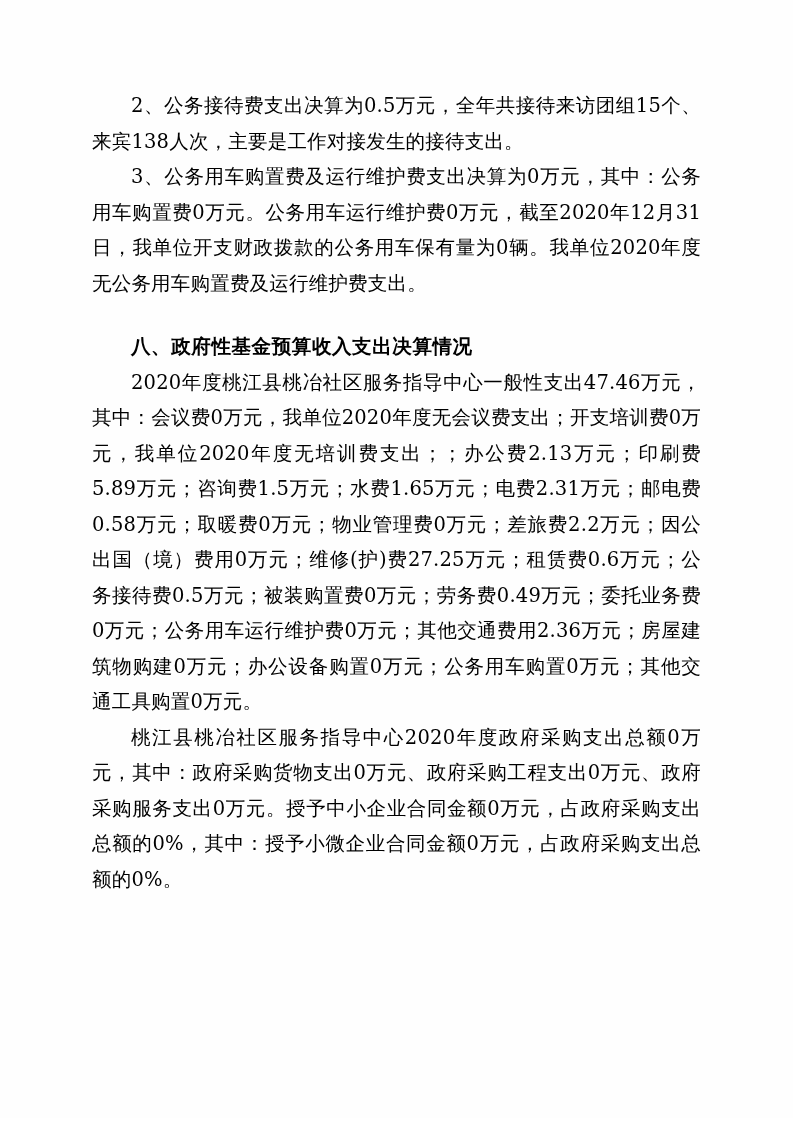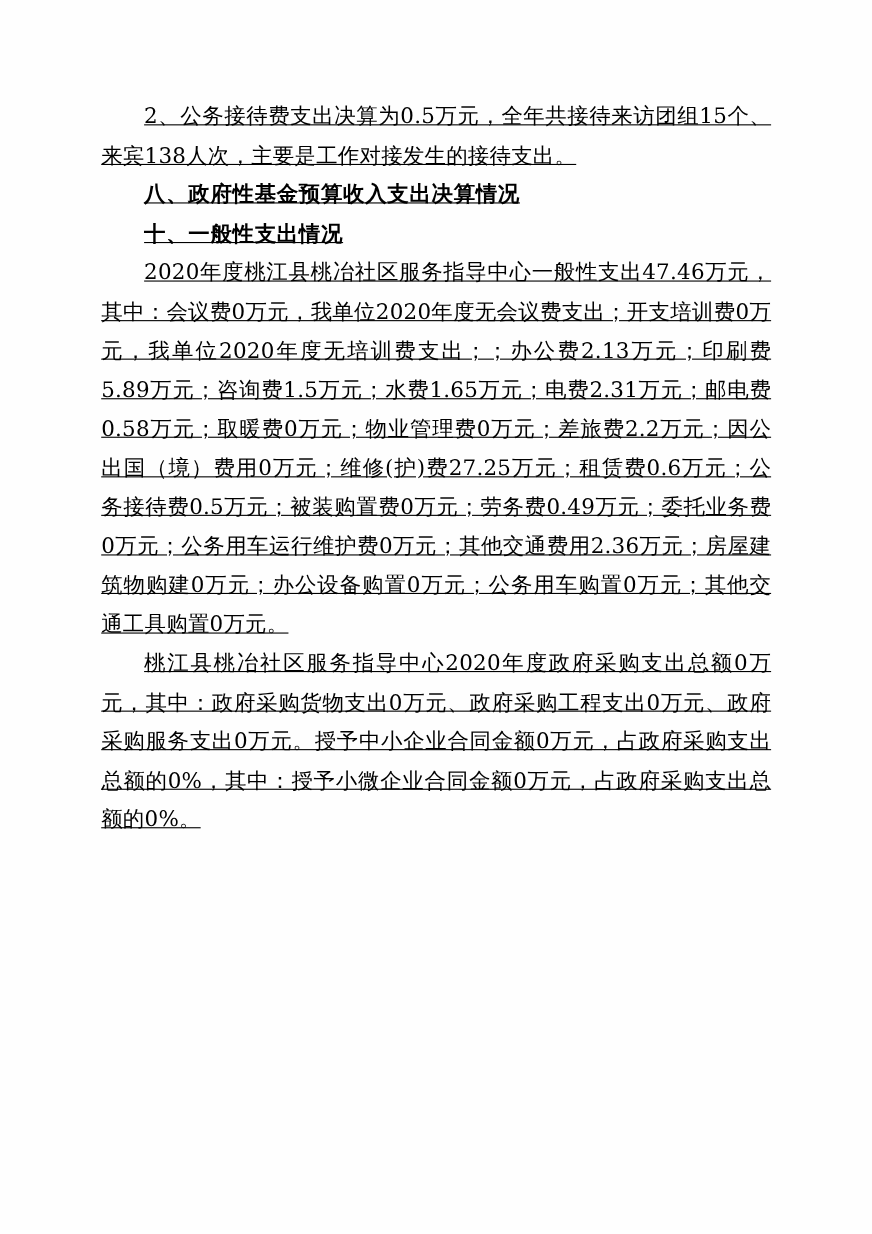--- a/index.html
+++ b/index.html
@@ -14,56 +14,56 @@
     color: #000000;
     overflow: hidden;
   }
   .page {
     position: relative;
     width: 793px;
     height: 1118px;
     box-sizing: border-box;
     padding: 88px 92px 60px 92px;
     background: #fefefe;
-    text-decoration: underline;
   }
   .doc-body {
     font-size: 19.5px;
     line-height: 35.5px;
     text-align: justify;
     text-justify: inter-ideograph;
     letter-spacing: 0.2px;
   }
   p {
     margin: 0;
   }
   p.para {
     text-indent: 2em;
   }
   p.heading {
     text-indent: 2em;
     font-weight: bold;
     letter-spacing: 0.6px;
+    margin-top: 28px;
   }
 </style>
 </head>
 <body>
 
 <div class="page">
   <div class="doc-body">
 
     <p class="para">2、公务接待费支出决算为0.5万元，全年共接待来访团组15个、来宾138人次，主要是工作对接发生的接待支出。</p>
 
+    <p class="para">3、公务用车购置费及运行维护费支出决算为0万元，其中：公务用车购置费0万元。公务用车运行维护费0万元，截至2020年12月31日，我单位开支财政拨款的公务用车保有量为0辆。我单位2020年度无公务用车购置费及运行维护费支出。</p>
 
     <p class="heading">八、政府性基金预算收入支出决算情况</p>
 
 
 
 
-    <p class="heading">十、一般性支出情况</p>
 
     <p class="para">2020年度桃江县桃冶社区服务指导中心一般性支出47.46万元，其中：会议费0万元，我单位2020年度无会议费支出；开支培训费0万元，我单位2020年度无培训费支出；；办公费2.13万元；印刷费5.89万元；咨询费1.5万元；水费1.65万元；电费2.31万元；邮电费0.58万元；取暖费0万元；物业管理费0万元；差旅费2.2万元；因公出国（境）费用0万元；维修(护)费27.25万元；租赁费0.6万元；公务接待费0.5万元；被装购置费0万元；劳务费0.49万元；委托业务费0万元；公务用车运行维护费0万元；其他交通费用2.36万元；房屋建筑物购建0万元；办公设备购置0万元；公务用车购置0万元；其他交通工具购置0万元。</p>
 
 
     <p class="para">桃江县桃冶社区服务指导中心2020年度政府采购支出总额0万元，其中：政府采购货物支出0万元、政府采购工程支出0万元、政府采购服务支出0万元。授予中小企业合同金额0万元，占政府采购支出总额的0%，其中：授予小微企业合同金额0万元，占政府采购支出总额的0%。</p>
 
   </div>
 </div>
 
 </body></html>

